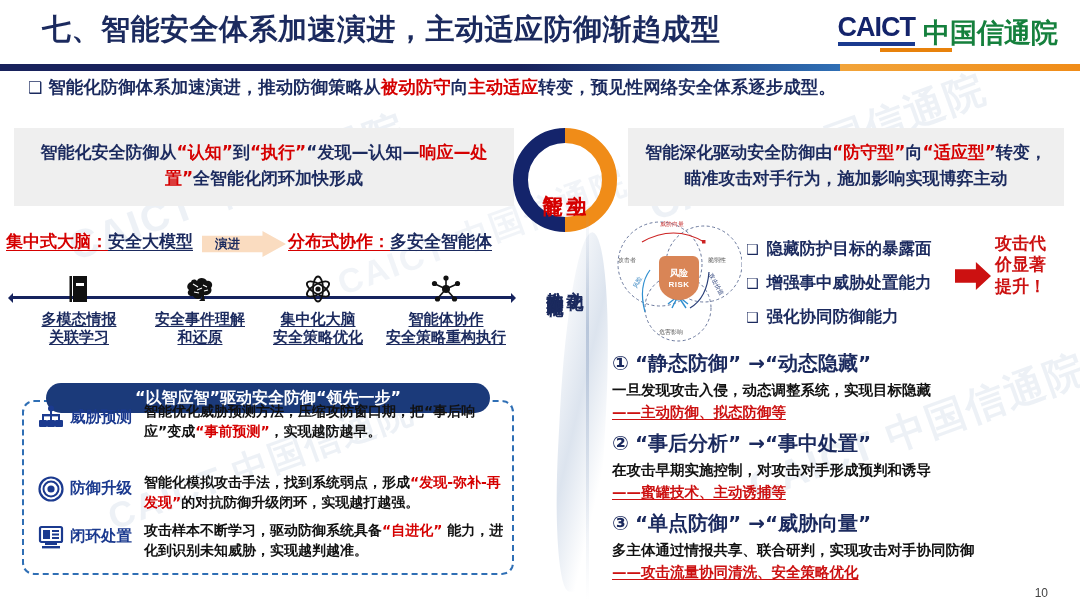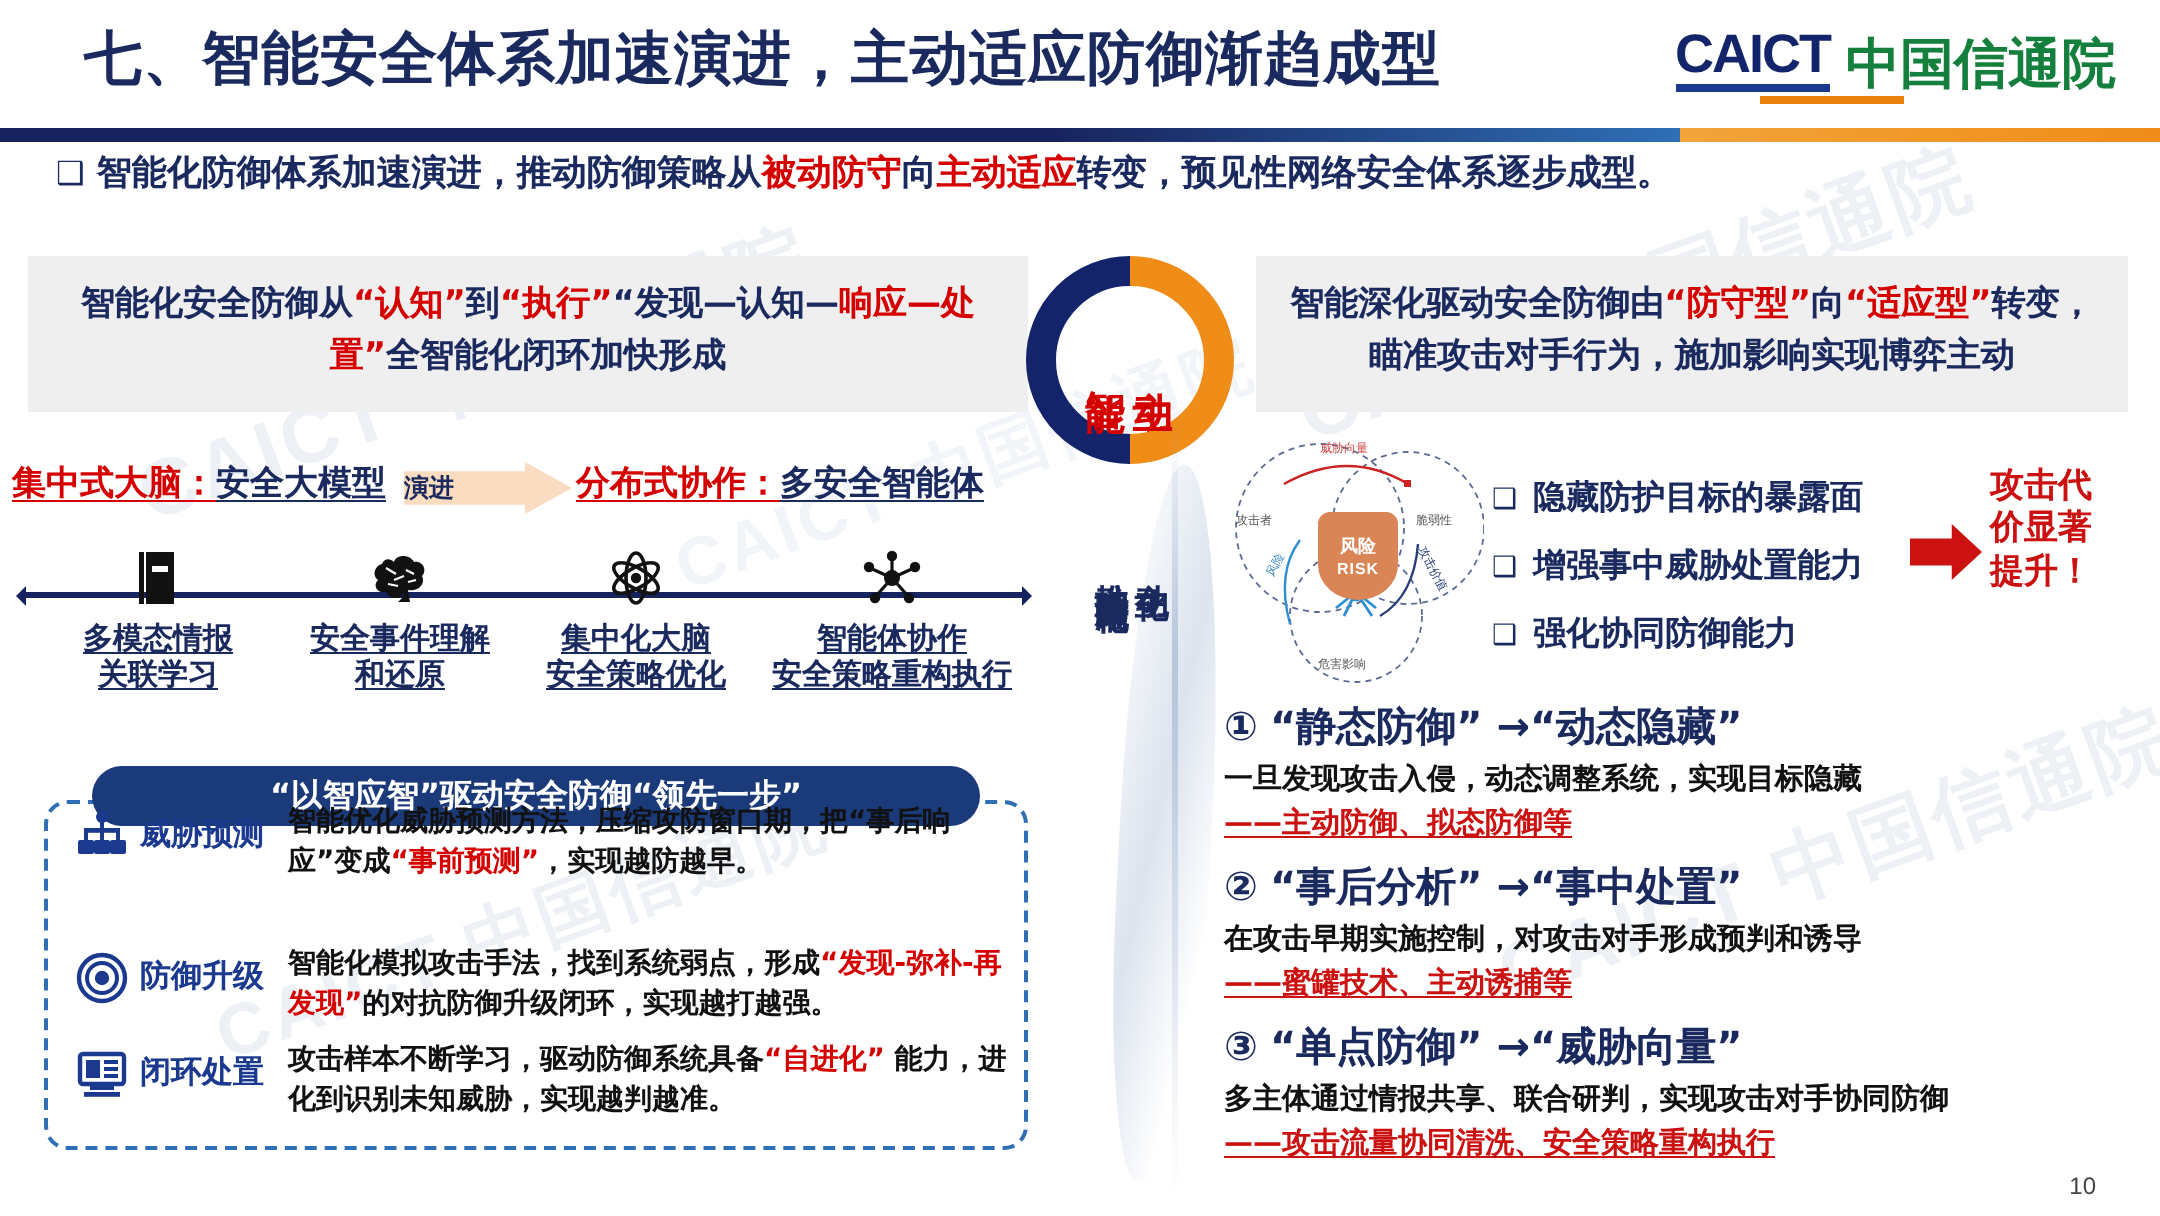--- a/index.html
+++ b/index.html
@@ -105,21 +105,21 @@
   .evo-left .v, .evo-right .v { color: #1b2a5e; text-decoration: underline; text-underline-offset: 3px; }
   .evo-arrow {
     position: absolute; left: 202px; top: 231px; width: 84px; height: 26px;
   }
   .evo-arrow .shape {
     position:absolute; inset:0; background:#fadcc0;
     clip-path: polygon(0 18%, 72% 18%, 72% 0, 100% 50%, 72% 100%, 72% 82%, 0 82%);
   }
   .evo-arrow .lbl {
     position: absolute; inset: 0; display:flex; align-items:center; justify-content:flex-start;
-    font-size: 12.5px; font-weight: bold; color: #1b2a5e;
+    padding-left: 13px; font-size: 12.5px; font-weight: bold; color: #1b2a5e;
     font-family:"DejaVu Sans",sans-serif;
   }
 
   
   .tl-axis { position: absolute; left: 12px; top: 296px; width: 500px; height: 3px; background: #16235e; }
   .tl-axis::before, .tl-axis::after { content:""; position:absolute; top:-3.5px; width:0; height:0; }
   .tl-axis::before { left:-9px; border:5px solid transparent; border-right-color:#16235e; }
   .tl-axis::after  { right:-9px; border:5px solid transparent; border-left-color:#16235e; }
   .tl-item { position: absolute; top: 274px; width: 130px; text-align: center; }
   .tl-item .ic { height: 30px; display:flex; align-items:center; justify-content:center; }
@@ -454,17 +454,17 @@
     </div>
     <div class="bd">在攻击早期实施控制，对攻击对手形成预判和诱导</div>
     <div class="ft">——蜜罐技术、主动诱捕等</div>
   </div>
 
   <div class="nblock nb-3">
     <div class="hd">
       <span class="num">③</span><span>“单点防御”</span>&nbsp;<span>→</span><span>“威胁向量”</span>
     </div>
     <div class="bd">多主体通过情报共享、联合研判，实现攻击对手协同防御</div>
-    <div class="ft">——攻击流量协同清洗、安全策略重构执行</div>
+    <div class="ft">——攻击流量协同清洗、安全策略优化</div>
   </div>
 
   <div class="pagenum">10</div>
 </div>
 
 </body></html>

